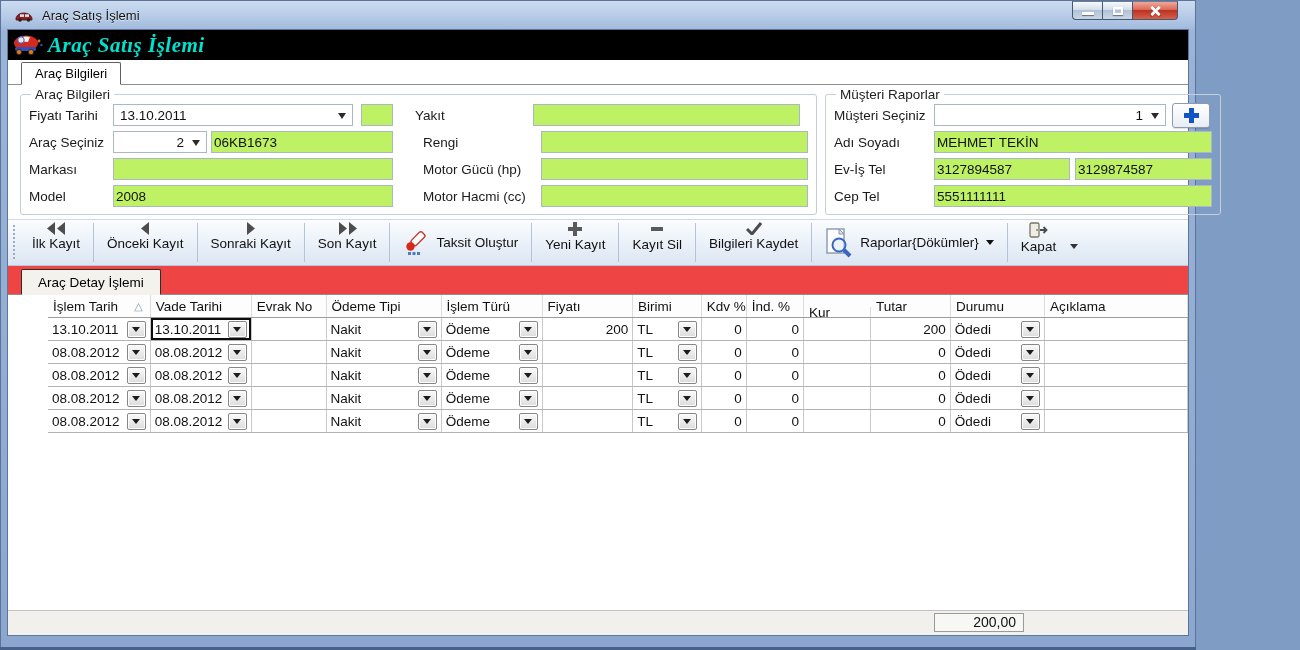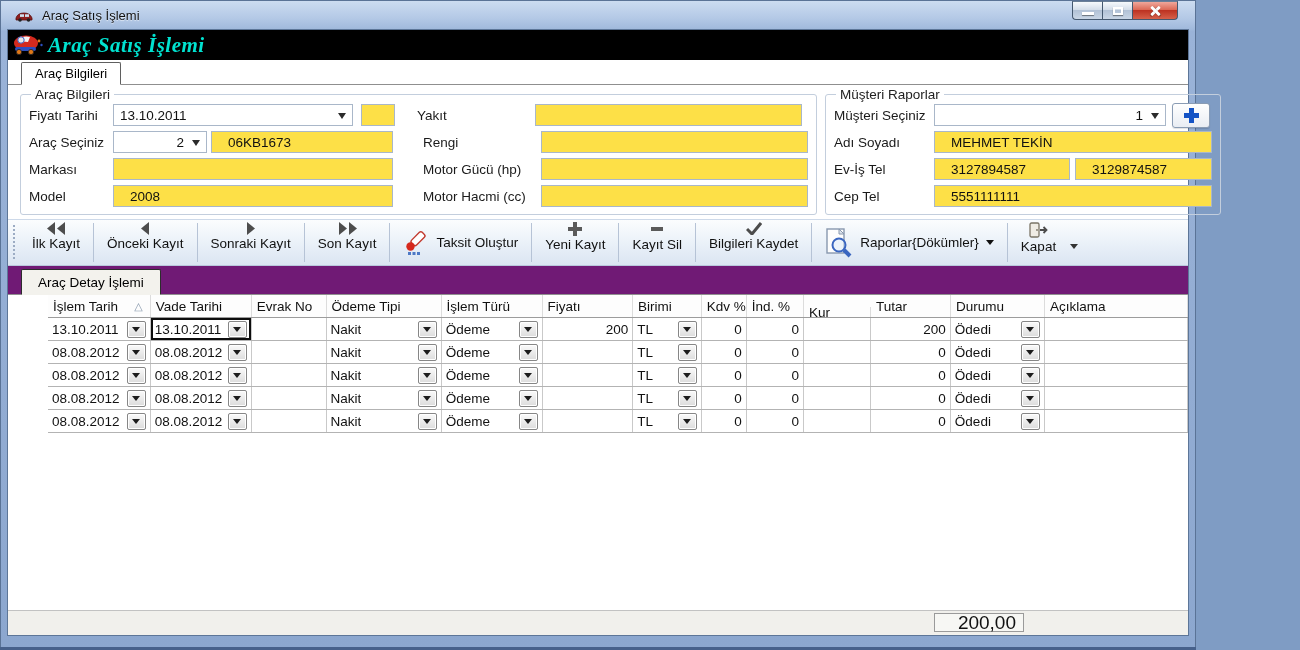--- a/index.html
+++ b/index.html
@@ -30,37 +30,37 @@
   .content{position:absolute;left:8px;right:8px;top:30px;bottom:15px;background:#fff;display:flex;flex-direction:column;box-shadow:0 0 0 1px #5d7698;}
 
   
   .banner{height:30px;background:#000;display:flex;align-items:center;padding-left:4px;flex:0 0 auto;}
   .banner-title{font-family:"Liberation Serif",serif;font-style:italic;font-weight:bold;font-size:21px;color:#00e2d0;margin-left:4px;letter-spacing:.5px;}
 
   
   .tabstrip1{height:24px;background:#fff;border-bottom:1px solid #8f8f8f;position:relative;flex:0 0 auto;}
   .tab1{position:absolute;left:13px;top:2px;bottom:-1px;padding:0 13px;background:#fff;border:1px solid #5f5f5f;border-bottom:1px solid #fff;
     display:flex;align-items:center;font-size:13px;border-radius:2px 2px 0 0;}
-  .tabstrip2{height:28px;background:#701a75;border-bottom:1px solid #8f8f8f;position:relative;flex:0 0 auto;}
+  .tabstrip2{height:28px;background:#ef4444;border-bottom:1px solid #8f8f8f;position:relative;flex:0 0 auto;}
   .tab2{position:absolute;left:13px;top:3px;bottom:-1px;padding:0 16px;background:#f3f2ed;border:1px solid #2d2d2d;border-bottom:1px solid #f3f2ed;
     display:flex;align-items:center;font-size:13.5px;border-radius:2px 2px 0 0;}
 
   
   .formpanel{height:134px;flex:0 0 auto;display:flex;padding:2px 10px 4px 12px;box-sizing:border-box;gap:8px;background:#fff;}
   fieldset{border:1px solid #c3cedd;border-radius:3px;margin:0;padding:0 8px 4px 8px;box-sizing:border-box;}
   legend{font-size:13.5px;color:#222;padding:0 4px;margin-left:2px;}
   .fs-left{width:786px;flex:0 0 auto;}
   .fs-right{flex:1;}
   .frow{display:flex;align-items:center;height:26px;margin-bottom:1px;}
   .flabel{font-size:13.5px;color:#1a1a1a;flex:0 0 auto;}
   .lblA{width:84px;}
   .lblB{width:118px;}
   .lblC{width:100px;}
-  .tf{box-sizing:border-box;height:22px;border:1px solid #a9b7c9;background:#fde047;font-family:"Liberation Sans",sans-serif;
-    font-size:13.5px;padding:0 16px;color:#111;outline:none;}
+  .tf{box-sizing:border-box;height:22px;border:1px solid #a9b7c9;background:#bef264;font-family:"Liberation Sans",sans-serif;
+    font-size:13.5px;padding:0 2px;color:#111;outline:none;}
   .combo{box-sizing:border-box;height:22px;border:1px solid #a9b7c9;background:#fff;display:flex;align-items:center;padding:0 6px;font-size:13.5px;color:#111;}
   .combo .val{flex:1;}
   .combo .val.right{text-align:right;padding-right:8px;}
   .darr{width:0;height:0;border:4px solid transparent;border-top:6px solid #2b2b2b;margin-top:5px;flex:0 0 auto;}
   .fgap{width:8px;flex:0 0 auto;}
   .plusbtn{width:38px;height:25px;box-sizing:border-box;margin-left:6px;border:1px solid #8a9cb4;border-radius:3px;
     background:linear-gradient(#ffffff,#e9edf3);display:flex;align-items:center;justify-content:center;box-shadow:0 1px 1px rgba(0,0,0,.12);}
   .plusglyph{position:relative;width:15px;height:15px;}
   .plusglyph::before{content:"";position:absolute;left:5px;top:0;width:5px;height:15px;background:#1453c5;}
   .plusglyph::after{content:"";position:absolute;left:0;top:5px;width:15px;height:5px;background:#1453c5;}
@@ -90,21 +90,21 @@
   .gc.focused{box-shadow:inset 0 0 0 2px #0d0d0d;}
   .ddbtn{width:19px;height:17px;margin-left:auto;flex:0 0 auto;box-sizing:border-box;border:1px solid #868686;border-radius:2px;
     background:linear-gradient(#fafafa,#dcdcdc);display:flex;align-items:center;justify-content:center;box-shadow:inset 0 0 0 1px #fff;}
   .ddbtn::after{content:"";width:0;height:0;border:4px solid transparent;border-top:5px solid #1c1c1c;margin-top:4px;}
   .gc .cval{overflow:hidden;text-overflow:clip;}
   .gbody-rest{flex:1;background:#fff;}
 
   
   .gridfooter{height:24px;flex:0 0 auto;background:#f1f0ec;border-top:1px solid #c2c2c2;position:relative;}
   .totalbox{position:absolute;left:926px;top:2px;width:90px;height:19px;box-sizing:border-box;border:1px solid #9a9a9a;background:#f7f7f4;
-    display:flex;align-items:center;justify-content:flex-end;padding:0 7px;font-size:19px;color:#111;}
+    display:flex;justify-content:flex-end;padding:0 7px;font-size:14px;color:#111;}
 </style>
 </head>
 <body>
 
 <div class="window">
 
   <div class="titlebar">
     <svg width="20" height="13" viewBox="0 0 20 13">
       <path d="M2 9 q1.5,-5 8,-5 q6,0 8,5 l0 2 l-16 0 z" fill="#8e1f1f" stroke="#5a1010" stroke-width="0.8"></path>
       <rect x="6" y="5.3" width="4" height="2.6" fill="#cfe2f0"></rect>

